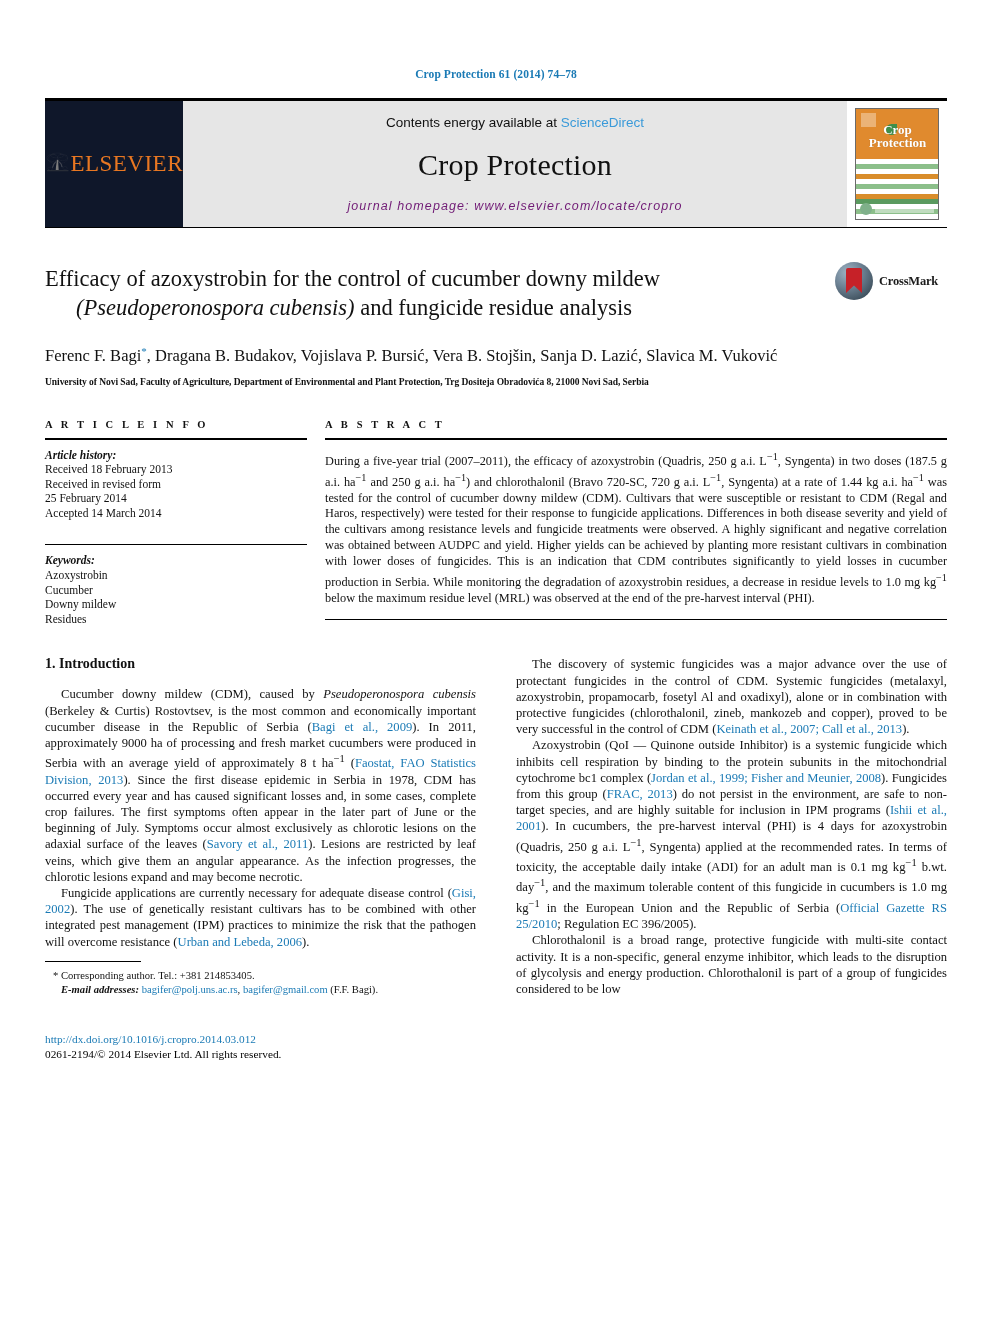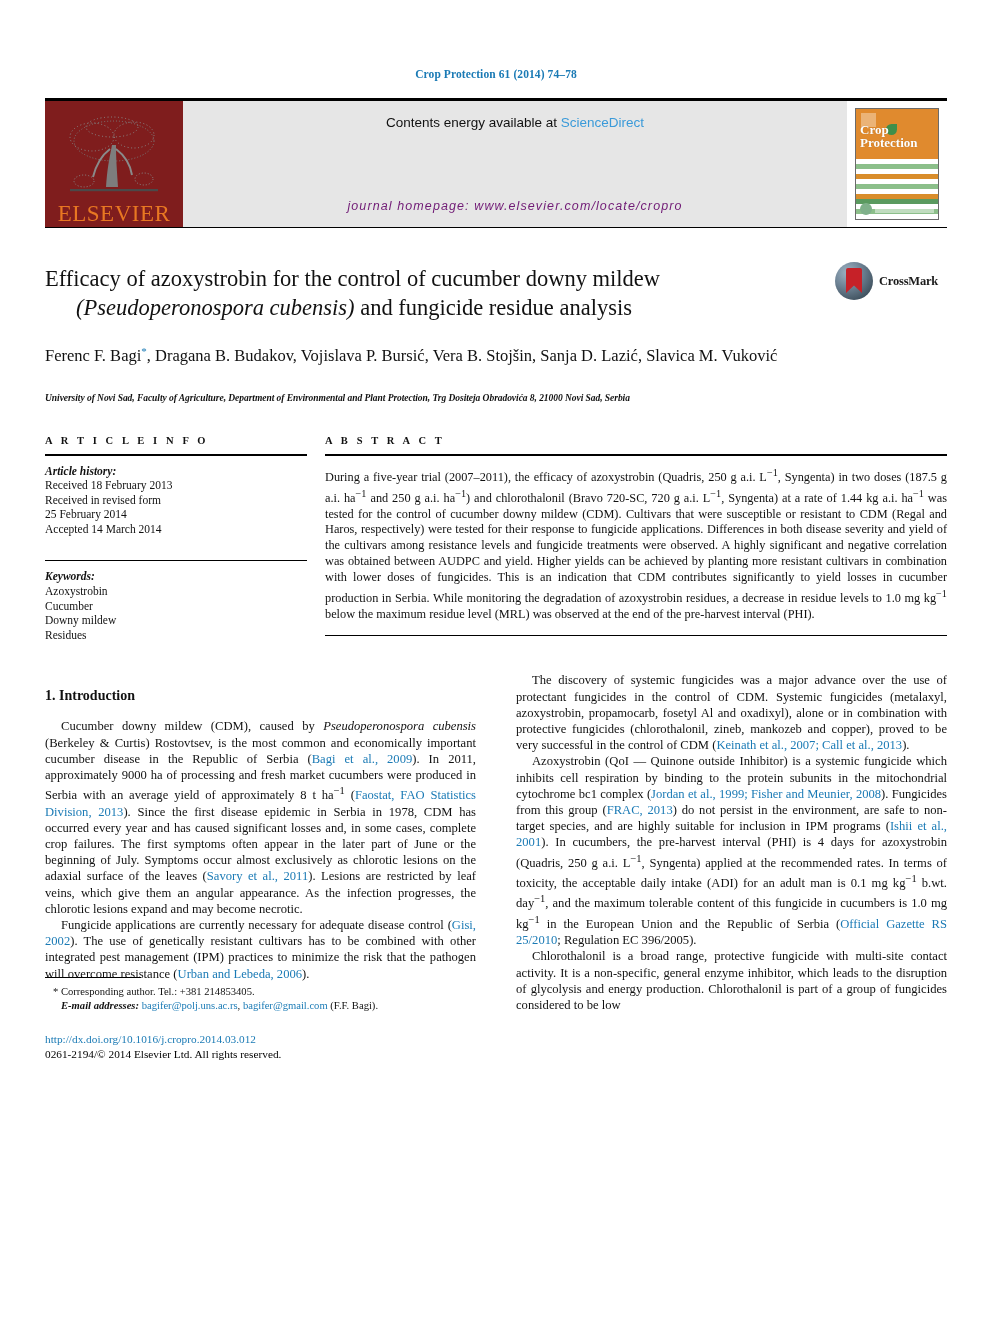--- a/index.html
+++ b/index.html
@@ -29,23 +29,22 @@
   .banner-rule { border-top: 3px solid #000; margin-top: 18px; }
   .banner {
     display: flex;
     align-items: stretch;
     height: 126px;
     margin-top: 0;
   }
   .banner-left {
     width: 138px;
     flex: 0 0 138px;
-    background: #7f1d1d;
+    background: #0f172a;
     display: flex;
-    flex-direction: column;
     align-items: center;
     justify-content: flex-end;
     padding-bottom: 2px;
   }
   .elsevier-tree { width: 104px; height: 86px; display:block; }
   .elsevier-word {
     font-family: "Liberation Serif", serif;
     font-size: 23px;
     letter-spacing: .5px;
     color: #E87722;
@@ -89,21 +88,21 @@
     position: relative;
     overflow: hidden;
   }
   .cover-title {
     position:absolute; top: 14px; left: 4px; right: 3px;
     color: #ffffff;
     font-family: "Liberation Serif", serif;
     font-weight: bold;
     font-size: 13px;
     line-height: 13px;
-    text-align: left;
+    text-align: center;
     text-shadow: 0 0 1px rgba(0,0,0,.25);
   }
   .cover-leaf {
     position:absolute; top:15px; left:30px;
     width: 11px; height: 11px; border-radius: 50% 0 50% 50%;
     background: #3f8f4a;
   }
   .cover-badge {
     position:absolute; top:4px; left:5px;
     width: 15px; height: 14px; background: rgba(255,255,255,.35);
@@ -156,23 +155,22 @@
   }
   .authors {
     margin-top: 17px;
     font-size: 16.5px;
     line-height: 23px;
     color: #111;
     max-width: 790px;
   }
   .authors sup { color: #1a7ab5; font-size: 11px; }
   .affiliation {
-    margin-top: 26px;
+    margin-top: 10px;
     font-size: 9.5px;
-    font-style: italic;
     font-weight: bold;
     color: #111;
     letter-spacing: -0.05px;
   }
 
   
   .info-abstract { display: flex; margin-top: 32px; gap: 0; }
   .col-info { width: 280px; flex: 0 0 280px; padding-right: 18px; }
   .col-abstract { flex: 1 1 auto; }
   .sec-head {
@@ -204,21 +202,21 @@
     display: flex;
     margin-top: 30px;
     gap: 40px;
     position: relative;
   }
   .bcol { width: 431px; flex: 0 0 431px; position: relative; }
   .bcol.right { width: 431px; flex: 0 0 431px; }
   h2.section-title {
     font-size: 14px;
     font-weight: bold;
-    margin: 16px 0 14px 0;
+    margin: 0 0 14px 0;
     font-family: "Liberation Serif", serif;
     color:#111;
   }
   p.para {
     margin: 0;
     font-size: 12.6px;
     line-height: 16.2px;
     text-align: justify;
     text-indent: 16px;
     color: #111;
@@ -268,20 +266,21 @@
           <ellipse cx="22" cy="66" rx="10" ry="6" fill="none" stroke="#8a8a8a" stroke-width="1" stroke-dasharray="1 2"></ellipse>
           <ellipse cx="82" cy="64" rx="9" ry="6" fill="none" stroke="#8a8a8a" stroke-width="1" stroke-dasharray="1 2"></ellipse>
           <rect x="8" y="74" width="88" height="2.2" fill="#4a4a4a"></rect>
         </g>
       </svg>
       <div class="elsevier-word">ELSEVIER</div>
     </div>
 
     <div class="banner-mid">
       <div class="contents-line"><span>Contents energy available at </span><span class="sd">ScienceDirect</span></div>
+      <div class="journal-name">Crop Protection</div>
       <div class="homepage">journal homepage: www.elsevier.com/locate/cropro</div>
     </div>
 
     <div class="banner-right">
       <div class="cover">
         <div class="cover-badge"></div>
         <div class="cover-leaf"></div>
         <div class="cover-title">
           <span>Crop</span><br>
           <span>Protection</span>

